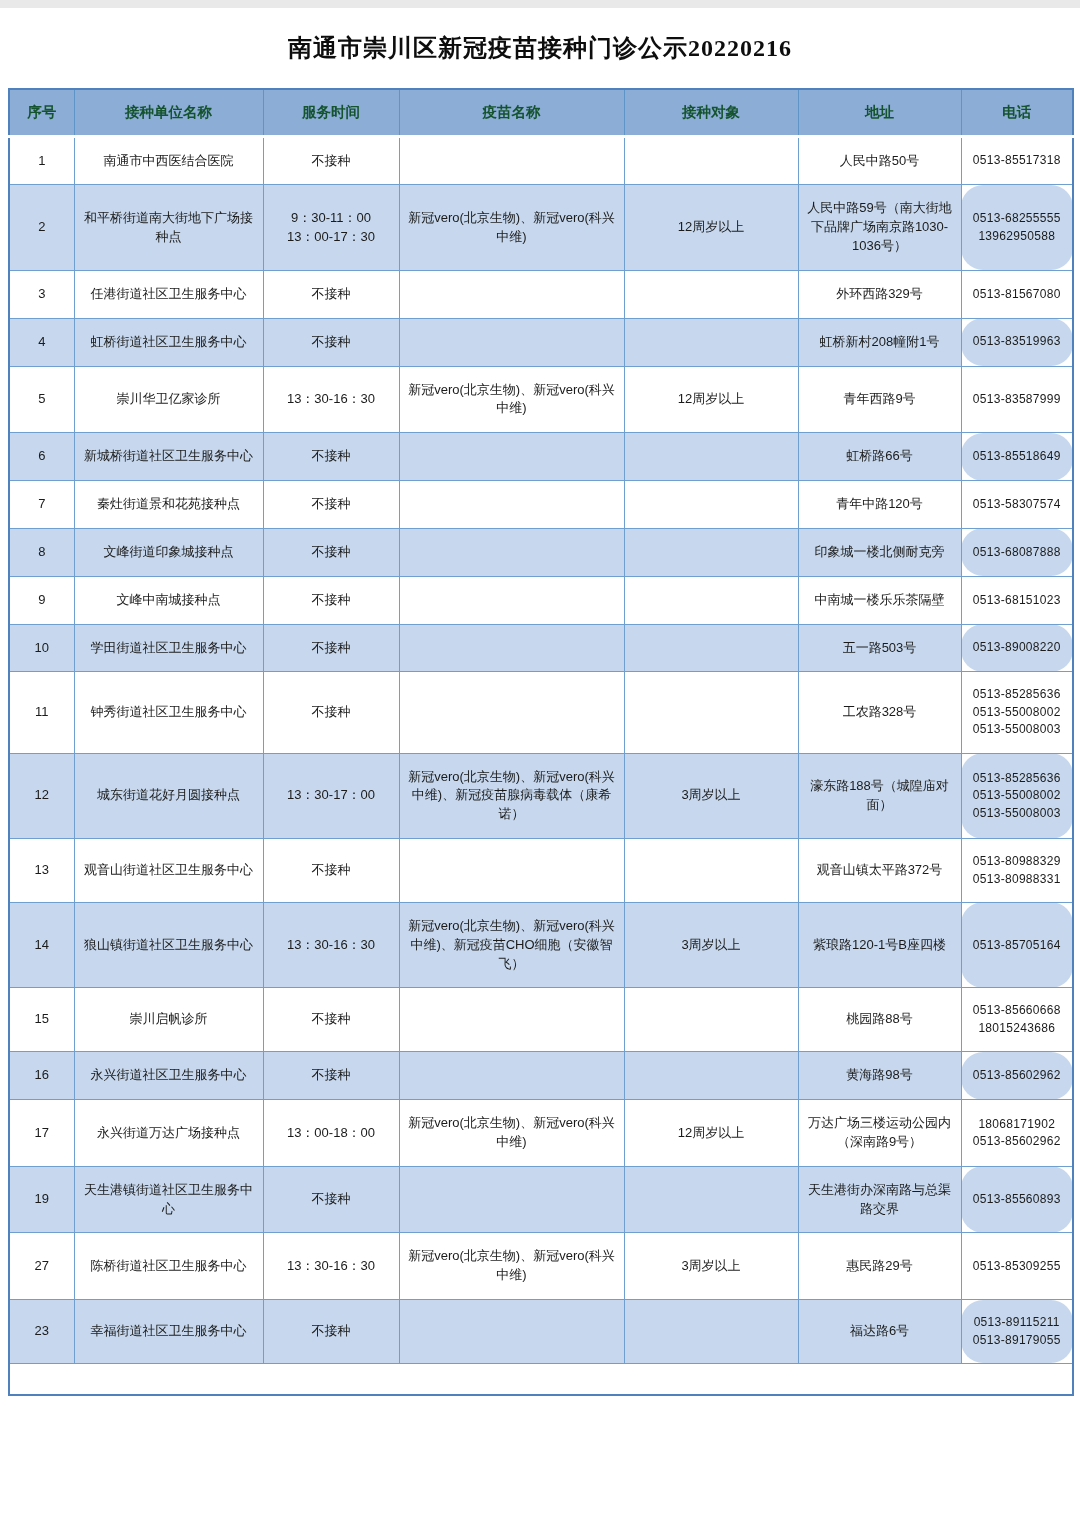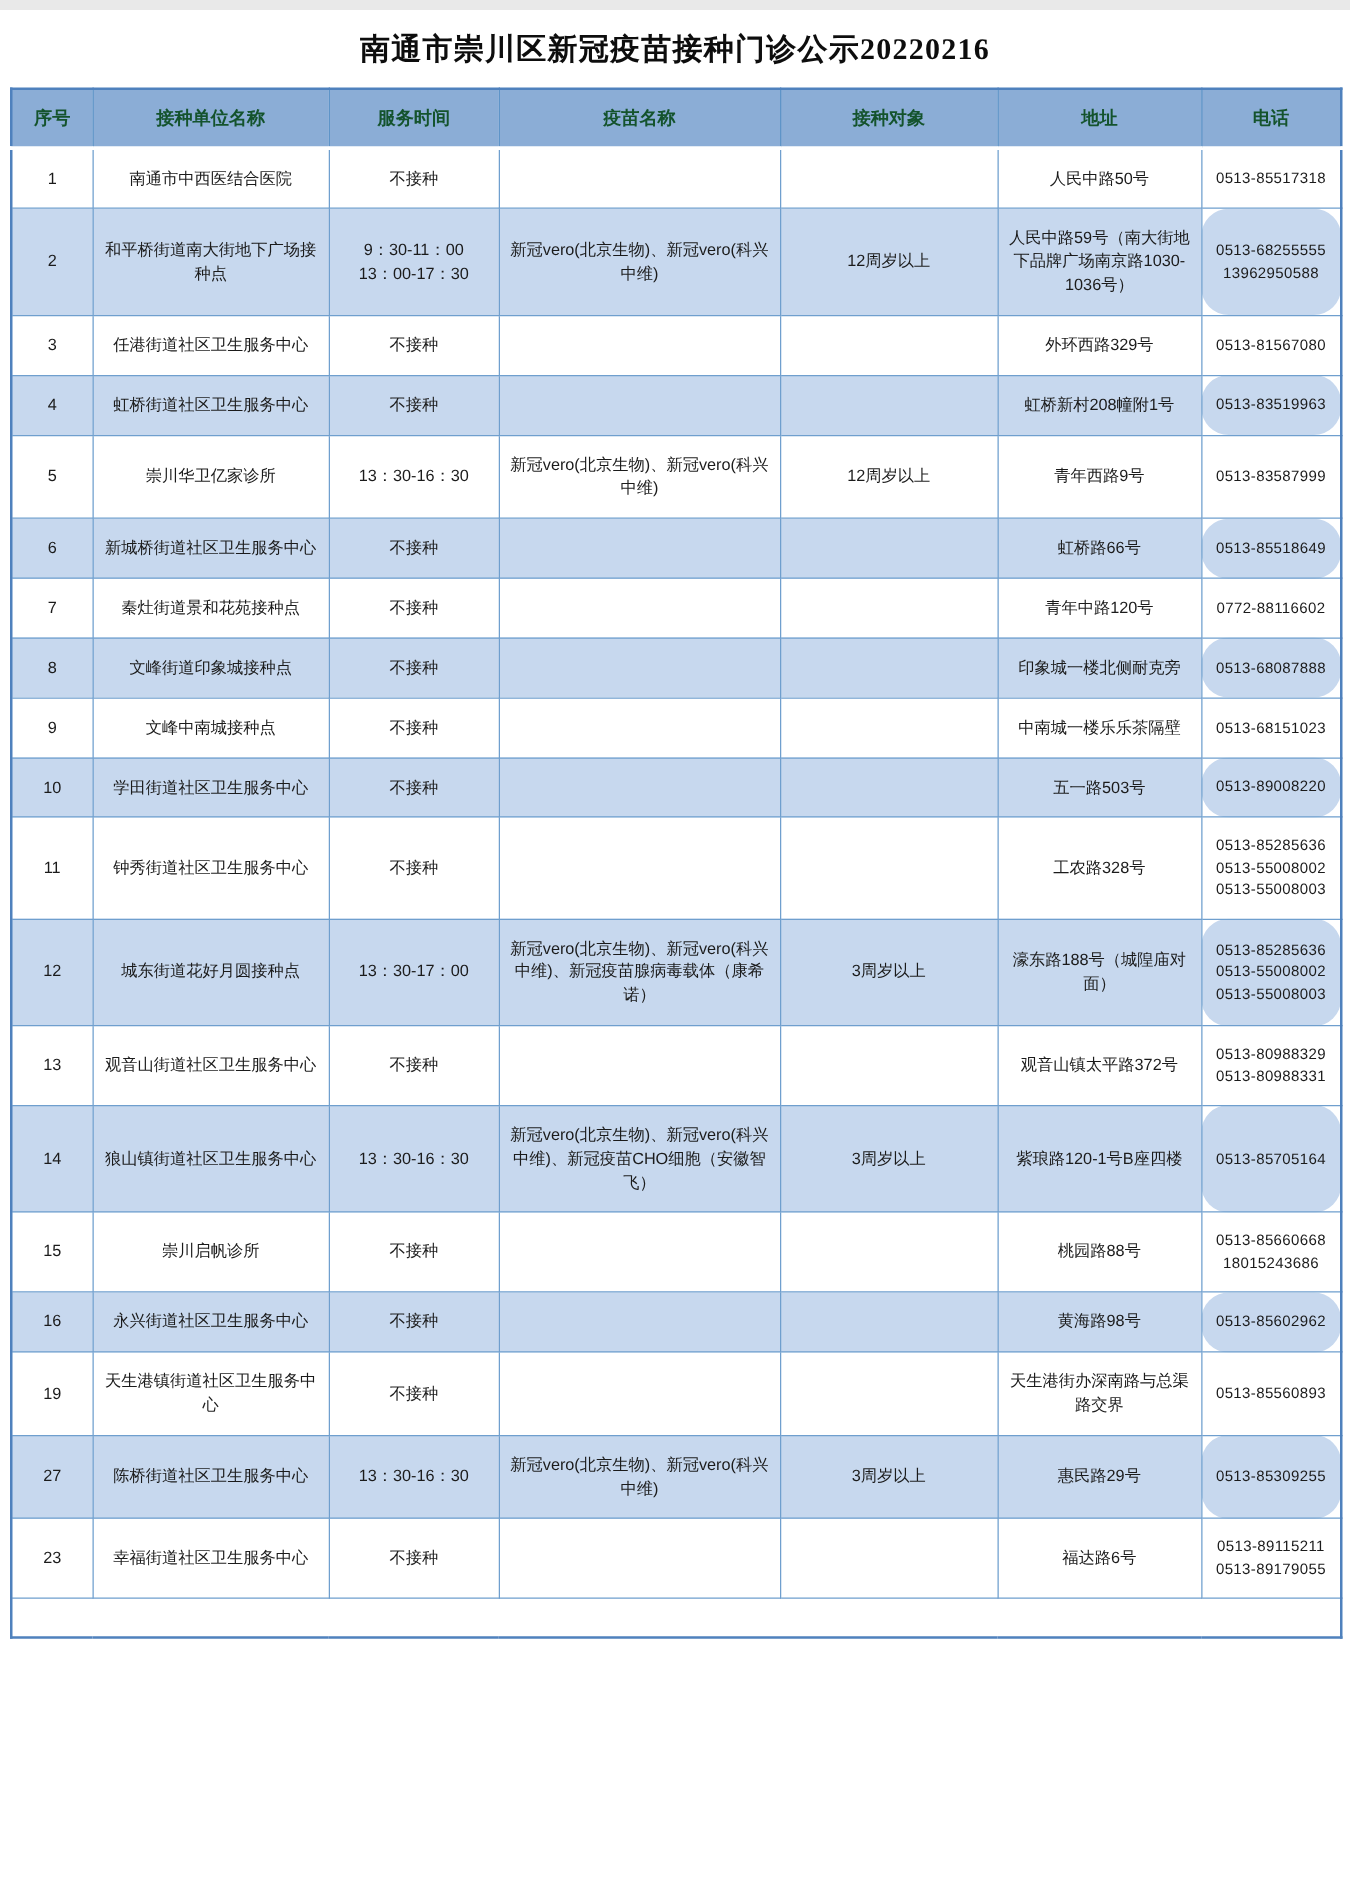--- a/index.html
+++ b/index.html
@@ -16,21 +16,21 @@
   html,body{margin:0;padding:0;}
   body{
     width:1080px;
     background:#ffffff;
     font-family:"Liberation Sans","DejaVu Sans",sans-serif;
     color:#1b1b1b;
   }
   .page{width:1080px;min-height:1514px;display:flex;flex-direction:column;}
   .top-strip{height:8px;background:var(--top-strip);}
   .title-area{
-    height:62px;
+    height:80px;
     display:flex;align-items:center;justify-content:center;
   }
   .page-title{
     margin:0;
     font-family:"Liberation Serif","DejaVu Serif",serif;
     font-size:24px;
     font-weight:700;
     letter-spacing:1px;
     color:#0d0d0d;
   }
@@ -163,21 +163,21 @@
           <td class="cell-address">虹桥路66号</td>
           <td class="cell-phone">0513-85518649</td>
         </tr>
         <tr>
           <td class="cell-no">7</td>
           <td class="cell-unit-name">秦灶街道景和花苑接种点</td>
           <td class="cell-service-time">不接种</td>
           <td class="cell-vaccine-name"></td>
           <td class="cell-target"></td>
           <td class="cell-address">青年中路120号</td>
-          <td class="cell-phone">0772-88116602</td>
+          <td class="cell-phone">0513-58307574</td>
         </tr>
         <tr>
           <td class="cell-no">8</td>
           <td class="cell-unit-name">文峰街道印象城接种点</td>
           <td class="cell-service-time">不接种</td>
           <td class="cell-vaccine-name"></td>
           <td class="cell-target"></td>
           <td class="cell-address">印象城一楼北侧耐克旁</td>
           <td class="cell-phone">0513-68087888</td>
         </tr>
@@ -253,20 +253,30 @@
         <tr>
           <td class="cell-no">16</td>
           <td class="cell-unit-name">永兴街道社区卫生服务中心</td>
           <td class="cell-service-time">不接种</td>
           <td class="cell-vaccine-name"></td>
           <td class="cell-target"></td>
           <td class="cell-address">黄海路98号</td>
           <td class="cell-phone">0513-85602962</td>
         </tr>
         <tr>
+          <td class="cell-no">17</td>
+          <td class="cell-unit-name">永兴街道万达广场接种点</td>
+          <td class="cell-service-time">13：00-18：00</td>
+          <td class="cell-vaccine-name">新冠vero(北京生物)、新冠vero(科兴中维)</td>
+          <td class="cell-target">12周岁以上</td>
+          <td class="cell-address">万达广场三楼运动公园内（深南路9号）</td>
+          <td class="cell-phone">18068171902
+0513-85602962</td>
+        </tr>
+        <tr>
           <td class="cell-no">19</td>
           <td class="cell-unit-name">天生港镇街道社区卫生服务中心</td>
           <td class="cell-service-time">不接种</td>
           <td class="cell-vaccine-name"></td>
           <td class="cell-target"></td>
           <td class="cell-address">天生港街办深南路与总渠路交界</td>
           <td class="cell-phone">0513-85560893</td>
         </tr>
         <tr>
           <td class="cell-no">27</td>

